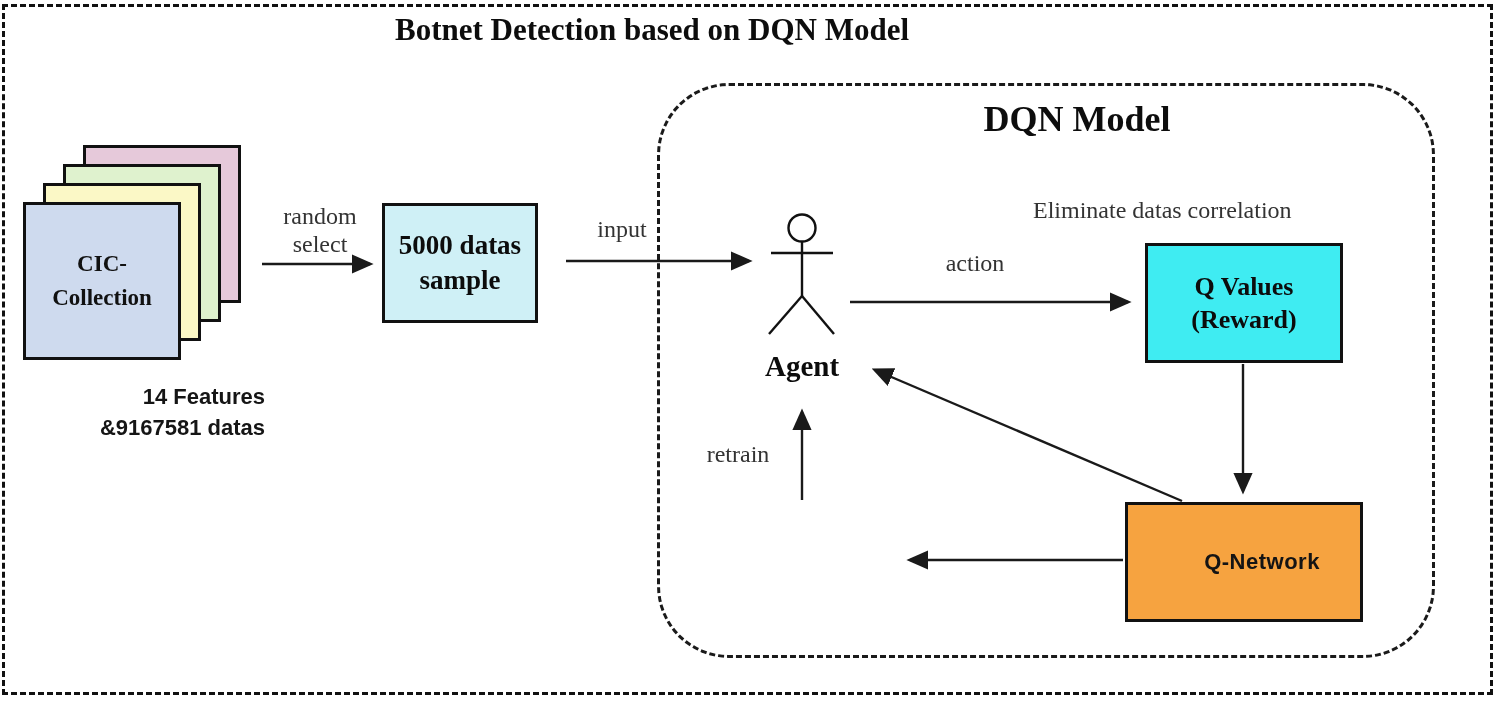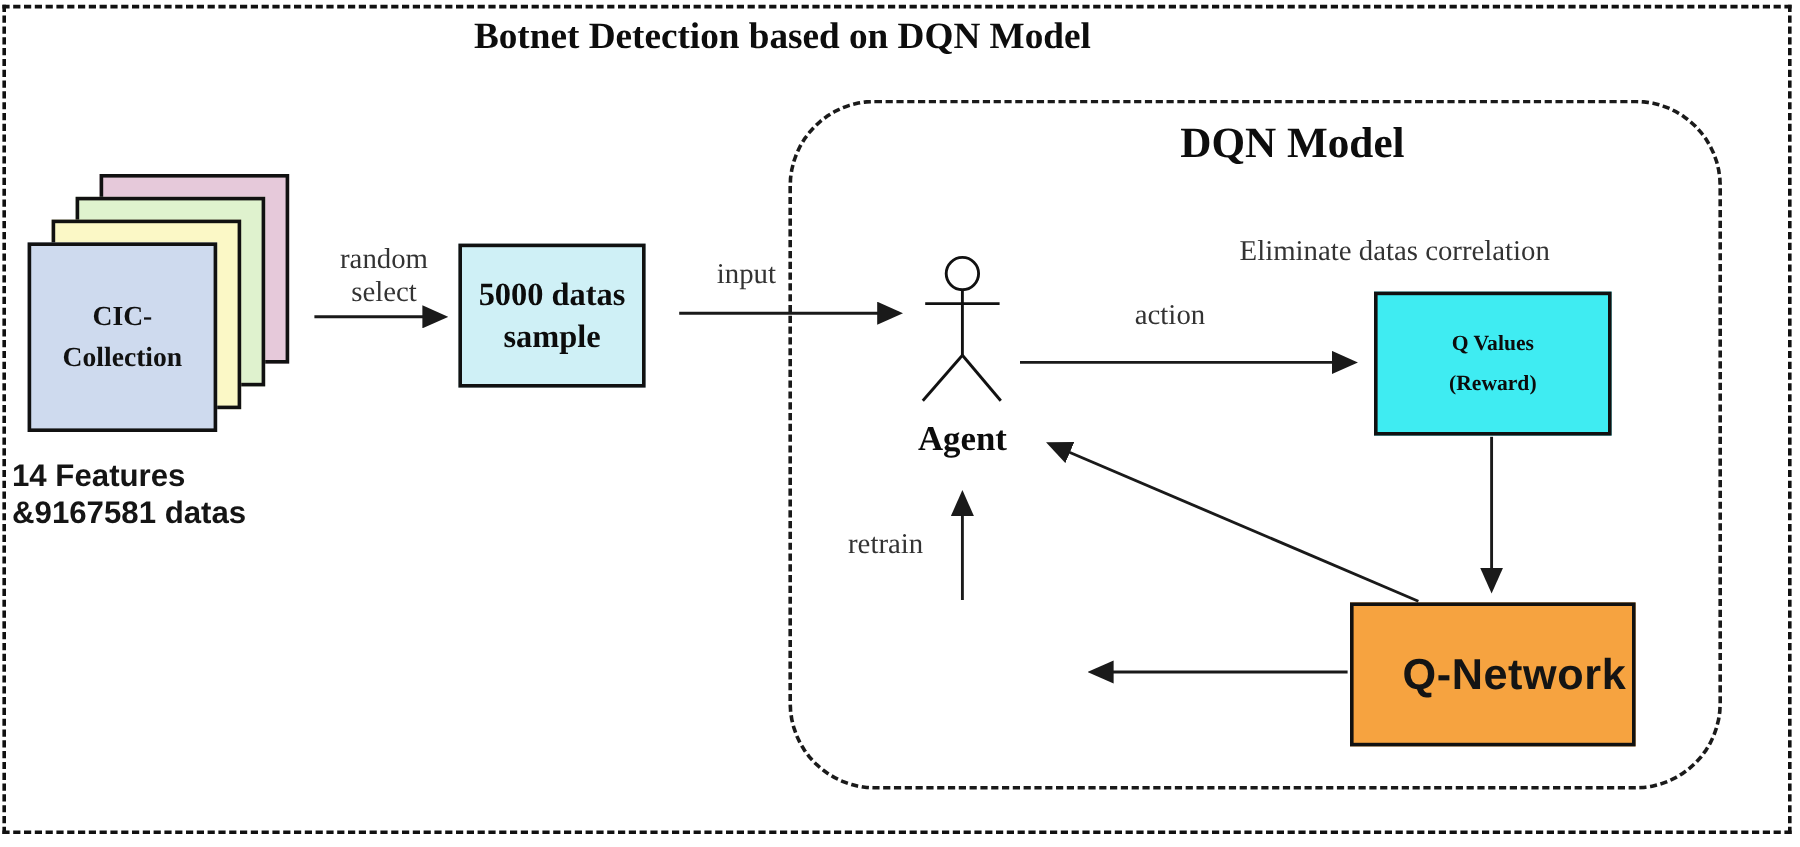--- a/index.html
+++ b/index.html
@@ -19,35 +19,35 @@
   .card{
     position:absolute; width:158px; height:158px; box-sizing:border-box;
     border:3px solid #111;
   }
   .card-front{
     display:flex; align-items:center; justify-content:center; text-align:center;
     font-family:"Liberation Serif", serif; font-weight:bold; font-size:23px;
     color:#111; line-height:34px;
   }
   .caption{
-    position:absolute; left:10px; top:381px; width:255px; text-align:left;
-    font-weight:bold; font-size:26px; line-height:31px; color:#151515;
+    position:absolute; left:10px; top:381px; width:255px; text-align:right;
+    font-weight:bold; font-size:22px; line-height:31px; color:#151515;
   }
   
   .node{
     position:absolute; box-sizing:border-box; border:3px solid #111;
     display:flex; flex-direction:column; align-items:center; justify-content:center;
     text-align:center;
   }
   .serif-node{
     font-family:"Liberation Serif", serif; font-weight:bold; font-size:27px;
     color:#0c0c0c; line-height:35px;
   }
   .sans-node{
-    font-weight:bold; font-size:36px; color:#141414; letter-spacing:0.5px;padding-left:36px;
+    font-weight:bold; font-size:22px; color:#141414; letter-spacing:0.5px;padding-left:36px;
   }
   
   .dqn-box{
     position:absolute; left:657px; top:83px; width:778px; height:575px;
     border:3px dashed #1a1a1a; border-radius:72px; box-sizing:border-box;
   }
   .dqn-title{
     position:absolute; left:927px; top:98px; width:300px; text-align:center;
     font-family:"Liberation Serif", serif; font-weight:bold; font-size:36px; color:#0d0d0d;
   }
@@ -100,21 +100,21 @@
   <div class="node serif-node" style="left: 382px; top: 203px; width: 156px; height: 120px; background-color: rgb(207, 240, 246);">
     <div>5000 datas</div>
     <div>sample</div>
   </div>
 
   <div class="dqn-box"></div>
   <div class="dqn-title">DQN Model</div>
 
   <div class="agent-label">Agent</div>
 
-  <div class="node serif-node" style="left: 1145px; top: 243px; width: 198px; height: 120px; line-height: 33px; font-size: 18px; background-color: rgb(63, 236, 242);">
+  <div class="node serif-node" style="left: 1145px; top: 243px; width: 198px; height: 120px; line-height: 33px; font-size: 26px; background-color: rgb(63, 236, 242);">
     <div>Q Values</div>
     <div>(Reward)</div>
   </div>
 
   <div class="node sans-node" style="left: 1125px; top: 502px; width: 238px; height: 120px; background-color: rgb(246, 163, 64);">
     <div>Q-Network</div>
   </div>
 
 
   <svg class="overlay" viewBox="0 0 1500 706">

